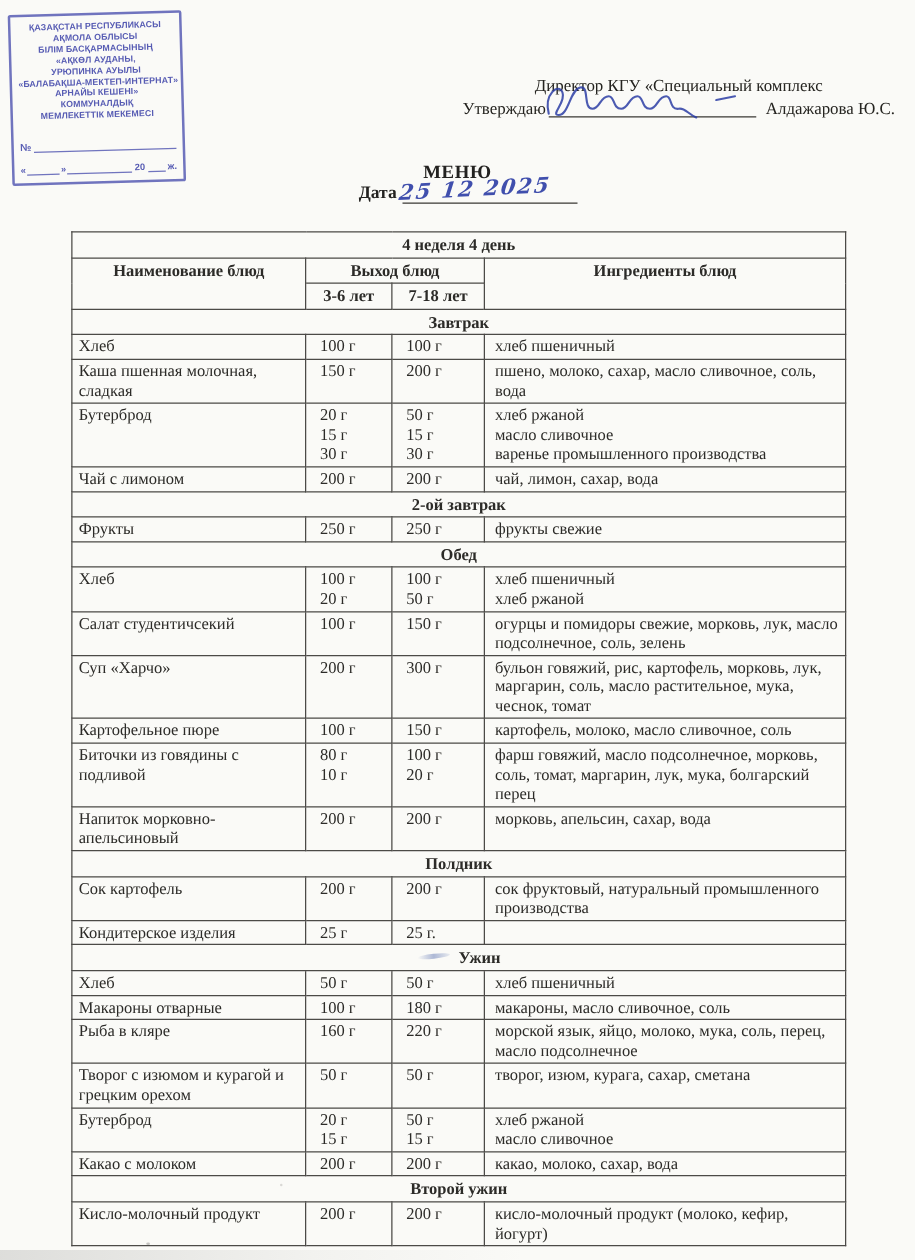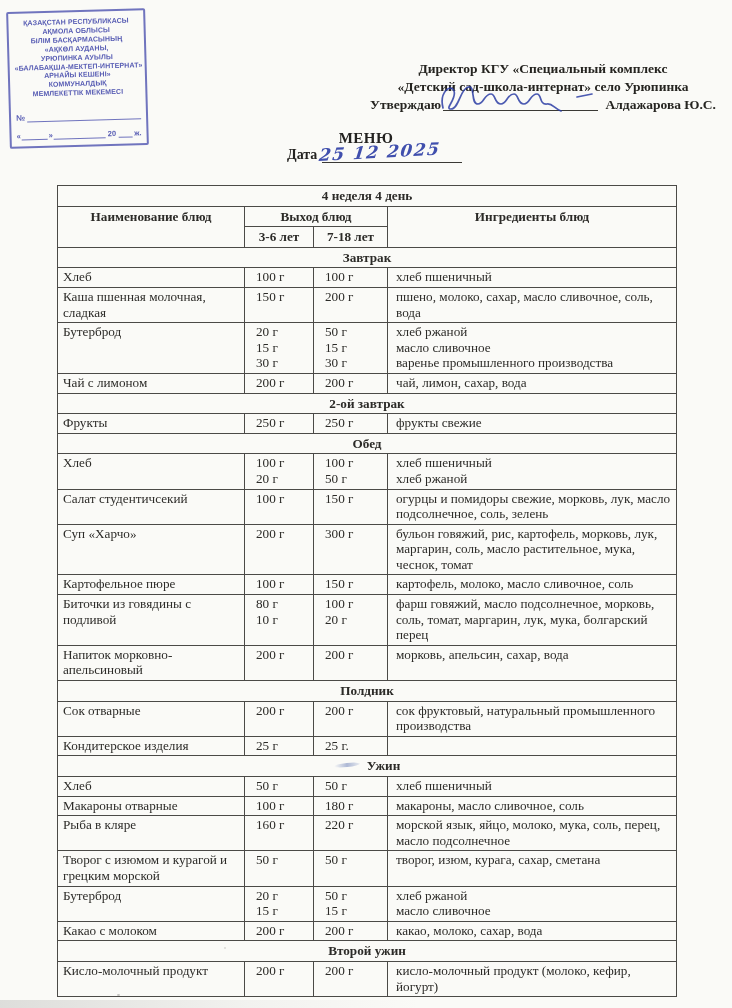--- a/index.html
+++ b/index.html
@@ -42,21 +42,21 @@
   .s-line{border-bottom:1px solid rgba(74,79,174,.85);height:9px;}
   .stamp-no .s-line{flex:1;margin-left:2px;}
   .stamp-date{display:flex;align-items:flex-end;font-size:7.5px;margin-bottom:1px;}
   .sd-1{width:26px;margin:0 1px;}
   .sd-2{flex:1;margin:0 2px 0 1px;}
   .sd-3{width:14px;margin:0 2px;}
 
   
   .approval{
     position:absolute;left:370px;top:60px;width:346px;
-    font-weight:bold;font-size:13.5px;line-height:17.5px;
+    font-weight:normal;font-size:13.5px;line-height:17.5px;
     color:#252420;
   }
   .appr-c{text-align:center;}
   .appr-r{text-align:right;padding-right:54px;}
   .approve-row{display:flex;align-items:flex-end;margin-top:.5px;position:relative;}
   .approve-underline{flex:1;border-bottom:1.2px solid #3a3935;height:12px;margin:0 8px 2px 2px;position:relative;}
   .signature{position:absolute;left:-8px;bottom:-4px;}
 
   
   .menu-title{position:absolute;top:130px;left:0;width:732px;text-align:center;
@@ -131,21 +131,20 @@
         <span class="s-line sd-2"></span>
         <span>20</span>
         <span class="s-line sd-3"></span>
         <span>ж.</span>
       </div>
     </div>
   </div>
 
   <div class="approval">
     <div class="appr-c">Директор КГУ «Специальный комплекс</div>
-    <div class="appr-c">«Детский сад-школа-интернат» село Урюпинка</div>
     <div class="approve-row">
       <span>Утверждаю</span>
       <span class="approve-underline">
         <svg class="signature" width="168" height="34" viewBox="0 0 168 34">
           <path d="M8 28 C4 12, 16 3, 19 11 C22 19, 9 29, 16 29 C24 29, 25 9, 33 7 C41 5, 35 24, 43 24 C49 24, 49 14, 56 14 C61 14, 59 24, 66 24 C72 24, 72 14, 79 14 C84 14, 82 24, 89 24 C95 24, 95 14, 102 14 C107 14, 104 25, 112 24 C117 23, 119 28, 126 31" fill="none" stroke="#2c3da5" stroke-width="1.7" stroke-linecap="round" opacity=".85"></path>
           <path d="M142 17 L157 14" fill="none" stroke="#2c3da5" stroke-width="1.7" stroke-linecap="round" opacity=".85"></path>
         </svg>
       </span>
       <span>Алдажарова Ю.С.</span>
     </div>
@@ -351,21 +350,21 @@
           </td>
           <td class="ing">
             <div>морковь, апельсин, сахар, вода</div>
           </td>
         </tr>
         <tr>
           <td colspan="4" class="section">Полдник</td>
         </tr>
         <tr>
           <td>
-            <div>Сок отварные</div>
+            <div>Сок картофель</div>
           </td>
           <td class="g">
             <div>200 г</div>
           </td>
           <td class="g">
             <div>200 г</div>
           </td>
           <td class="ing">
             <div>сок фруктовый, натуральный промышленного производства</div>
           </td>
@@ -424,21 +423,21 @@
           </td>
           <td class="g">
             <div>220 г</div>
           </td>
           <td class="ing">
             <div>морской язык, яйцо, молоко, мука, соль, перец, масло подсолнечное</div>
           </td>
         </tr>
         <tr>
           <td>
-            <div>Творог с изюмом и курагой и грецким морской</div>
+            <div>Творог с изюмом и курагой и грецким орехом</div>
           </td>
           <td class="g">
             <div>50 г</div>
           </td>
           <td class="g">
             <div>50 г</div>
           </td>
           <td class="ing">
             <div>творог, изюм, курага, сахар, сметана</div>
           </td>

